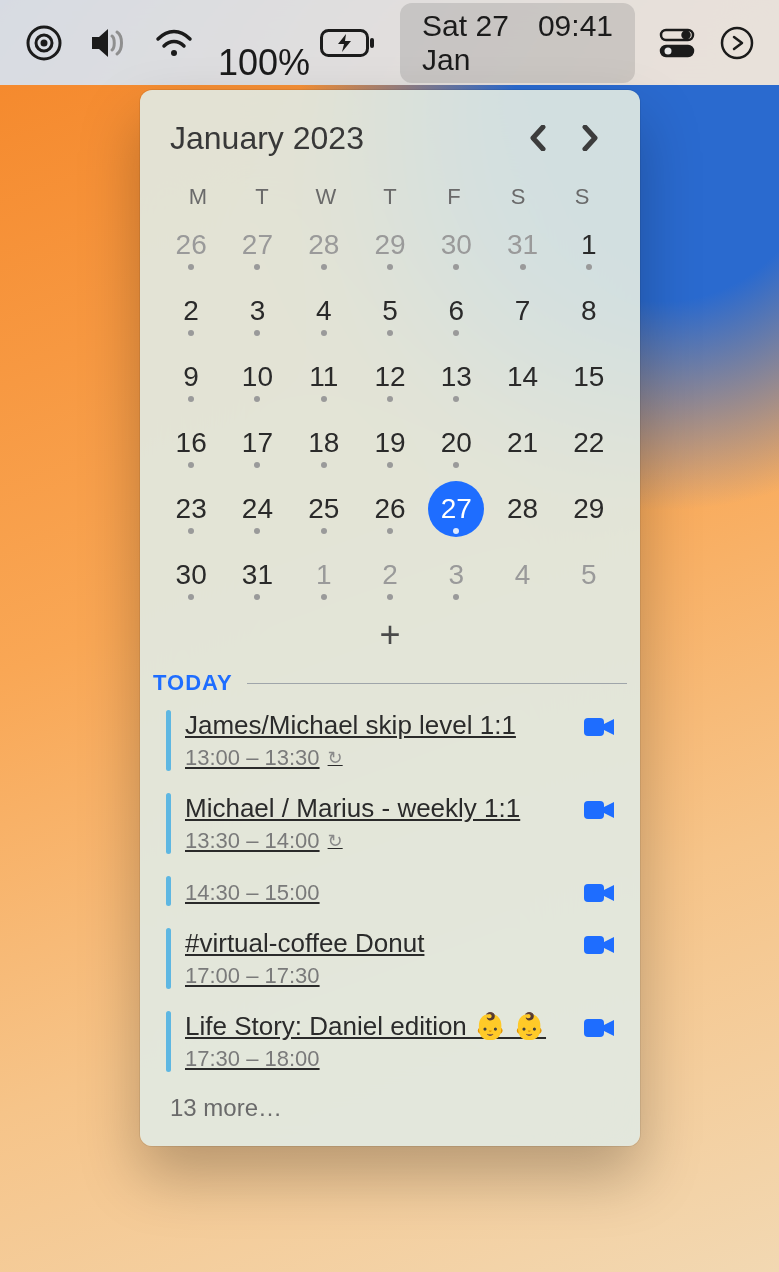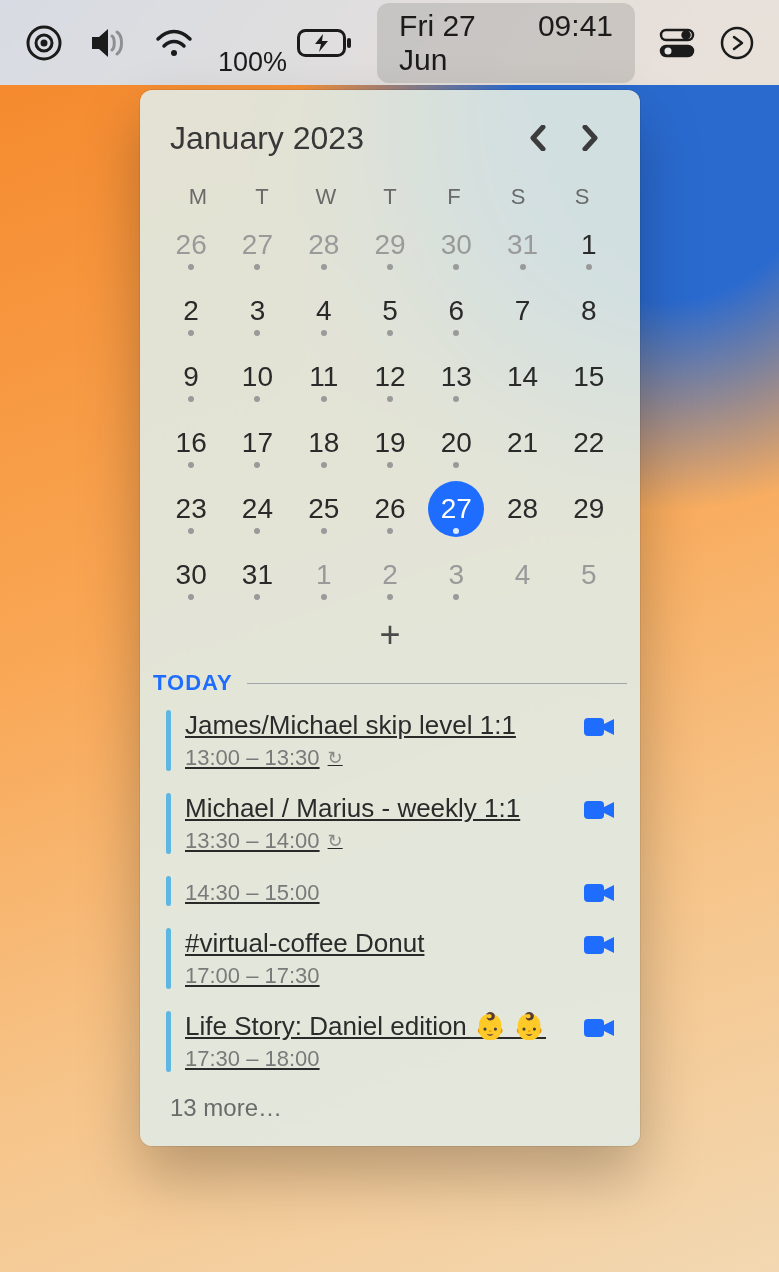--- a/index.html
+++ b/index.html
@@ -19,21 +19,21 @@
     display: flex;
     align-items: center;
     padding: 0 24px;
     gap: 24px;
     color: #1b1b1b;
     font-size: 28px;
   }
   .menubar-icon { display: inline-flex; align-items: center; justify-content: center; }
   .menubar-icon svg { display:block; }
   .battery-group { display:flex; align-items:center; gap:10px; }
-  .battery-pct { font-size: 27px; font-weight:400;margin-top:40px; }
+  .battery-pct { font-size: 36px; font-weight:400;margin-top:40px; }
   .clock-wrap {
     background: rgba(130,130,130,0.28);
     border-radius: 12px;
     padding: 6px 22px;
     font-size: 30px;
     font-weight: 500;
     display:flex;
     gap: 18px;
   }
   .desktop-bg {
@@ -218,21 +218,21 @@
   </span>
   <span class="battery-group">
     <span class="battery-pct">100%</span>
     <svg width="56" height="28" viewBox="0 0 56 28">
         <rect x="1.5" y="1.5" width="46" height="25" rx="7" fill="none" stroke="#1b1b1b" stroke-width="3"></rect>
         <rect x="50" y="9" width="4" height="10" rx="2" fill="#1b1b1b"></rect>
         <path d="M26 5 L18 15 L24 15 L22 23 L31 12 L25 12 Z" fill="#1b1b1b"></path>
       </svg>
   </span>
   <span class="clock-wrap">
-    <span>Fri 27 Jun</span>
+    <span>Sat 27 Jan</span>
     <span>09:41</span>
   </span>
   <span class="menubar-icon">
     <svg width="36" height="30" viewBox="0 0 36 30" fill="none" stroke="#1b1b1b" stroke-width="2.5">
         <rect x="2" y="2" width="32" height="10" rx="5"></rect>
         <circle cx="27" cy="7" r="3.5" fill="#1b1b1b"></circle>
         <rect x="2" y="18" width="32" height="10" rx="5" fill="#1b1b1b"></rect>
         <circle cx="9" cy="23" r="3.5" fill="#e6e6e6" stroke="none"></circle>
       </svg>
   </span>

